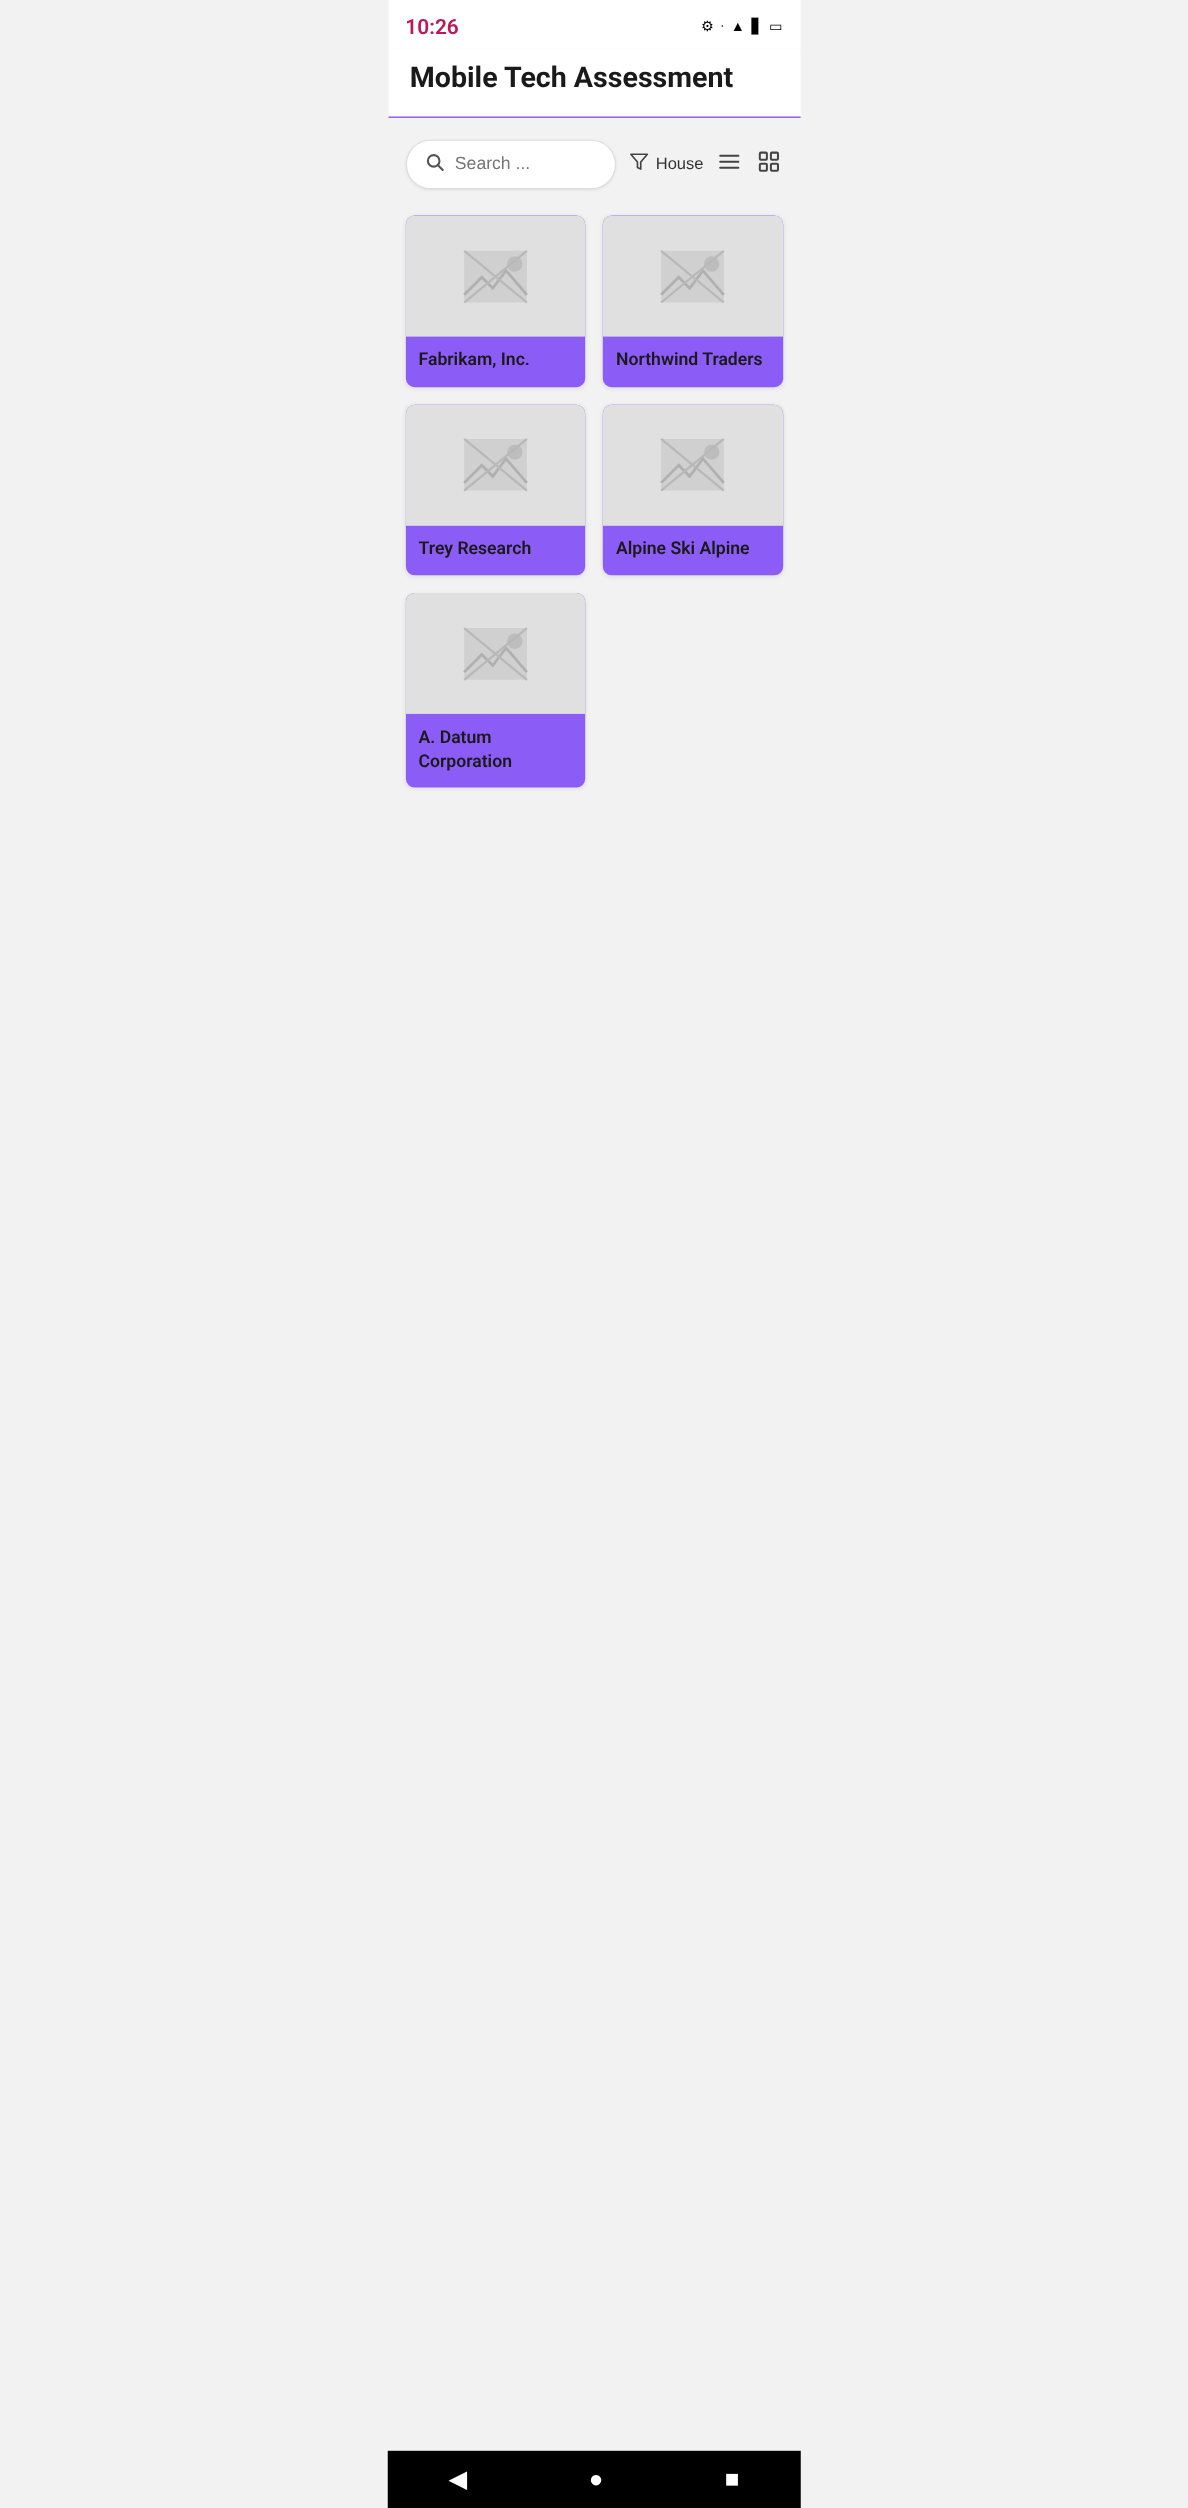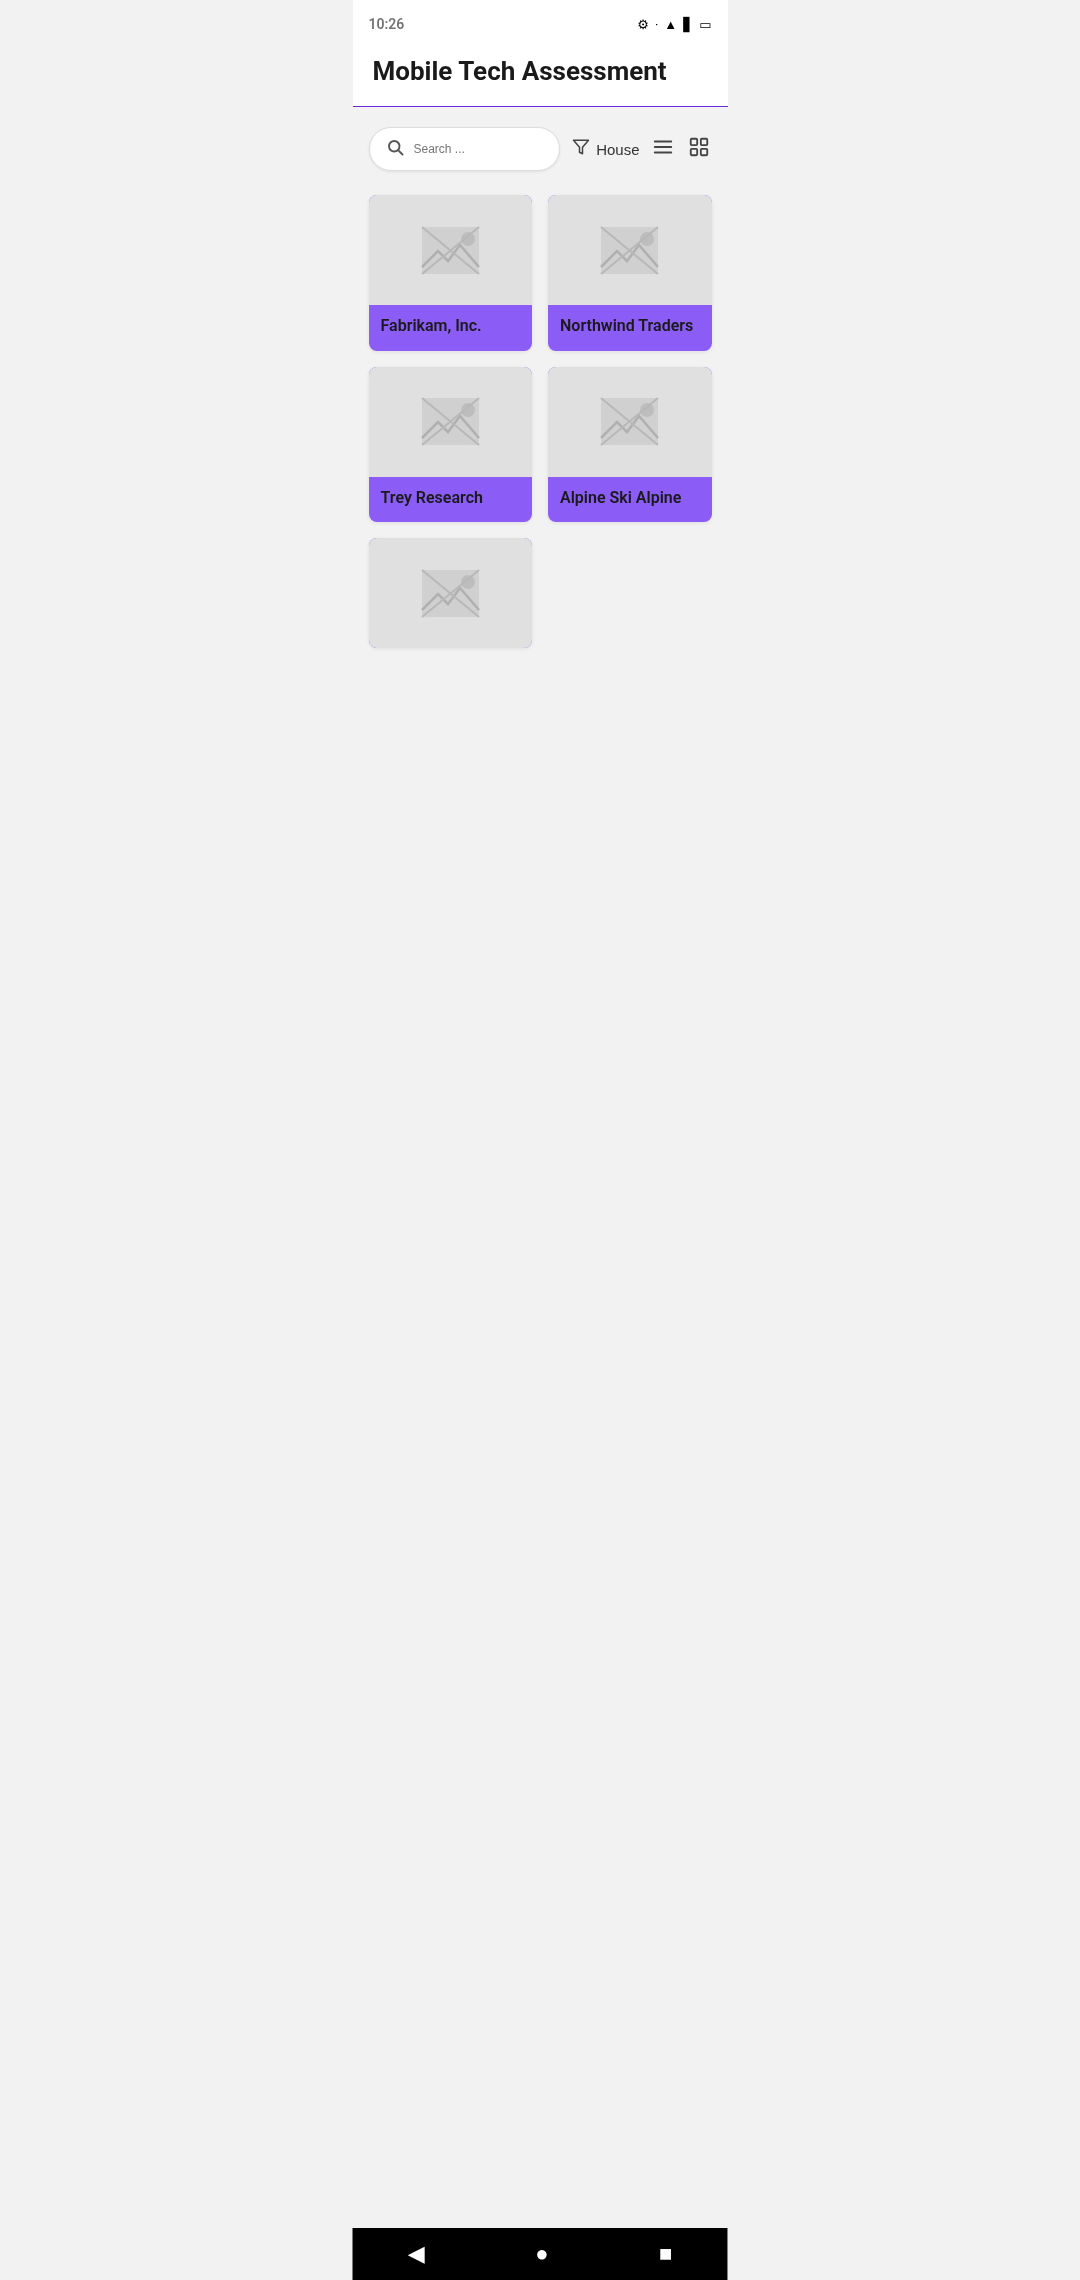--- a/index.html
+++ b/index.html
@@ -21,23 +21,23 @@
     .status-bar {
       background: #fff;
       display: flex;
       align-items: center;
       justify-content: space-between;
       padding: 10px 16px 6px;
       height: 44px;
     }
 
     .status-time {
-      font-size: 14px;
+      font-size: 19px;
       font-weight: 600;
-      color: #737373;
+      color: #be185d;
     }
 
     .status-icons {
       display: flex;
       align-items: center;
       gap: 6px;
     }
 
     .status-icon {
       font-size: 13px;
@@ -83,21 +83,21 @@
 
     .search-icon-wrap {
       margin-right: 10px;
       color: #555;
       font-size: 18px;
     }
 
     .search-input {
       border: none;
       outline: none;
-      font-size: 12px;
+      font-size: 16px;
       color: #4c1d95;
       background: transparent;
       width: 100%;
     }
 
     .toolbar-actions {
       display: flex;
       align-items: center;
       gap: 10px;
     }
@@ -313,20 +313,21 @@
     <div class="item-card">
       <div class="item-image">
         <svg width="65" height="55" viewBox="0 0 65 55">
           <rect x="4" y="4" width="57" height="47" rx="3" fill="#d0d0d0"></rect>
           <polyline points="4,44 20,28 30,38 42,22 61,44" fill="none" stroke="#b0b0b0" stroke-width="2.5"></polyline>
           <circle cx="50" cy="16" r="7" fill="#bdbdbd"></circle>
           <line x1="4" y1="4" x2="61" y2="51" stroke="#b8b8b8" stroke-width="2"></line>
           <line x1="61" y1="4" x2="4" y2="51" stroke="#b8b8b8" stroke-width="2"></line>
         </svg>
       </div>
+      <div class="item-label">A. Datum Corporation</div>
     </div>
 
   </div>
 
   <div class="page-bottom-pad"></div>
 </div>
 
 <div class="bottom-bar">
   <button class="nav-btn">
     <span class="nav-icon">◀</span>

